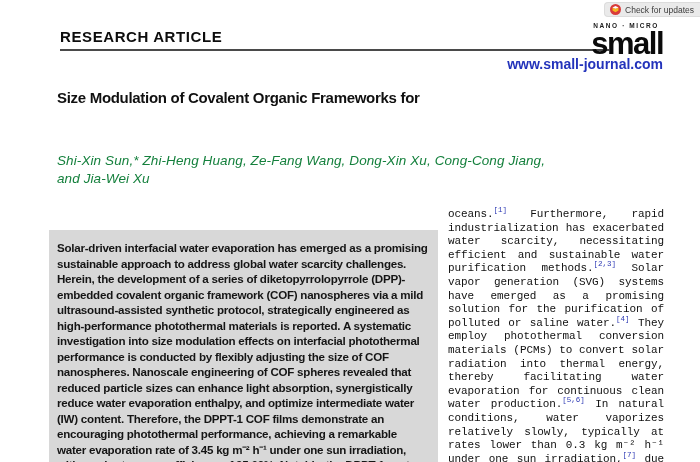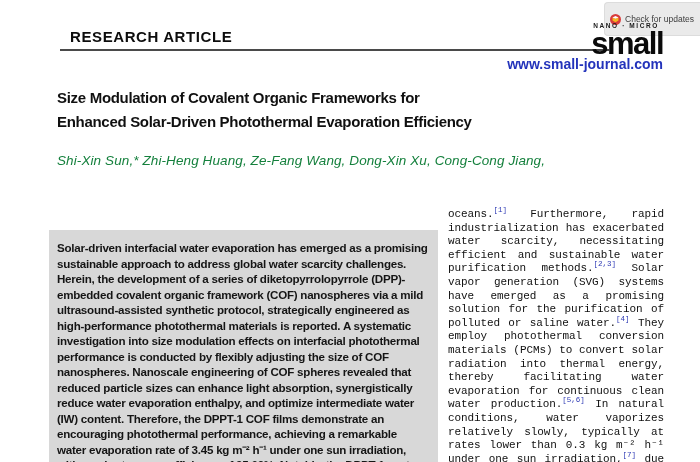--- a/index.html
+++ b/index.html
@@ -1,28 +1,28 @@
 <!DOCTYPE html>
 <html lang="en"><head>
 <meta charset="utf-8">
 <style>
   * { margin:0; padding:0; box-sizing:border-box; }
   html,body { width:700px; height:462px; background:#ffffff; overflow:hidden; position:relative;
               font-family:"Liberation Sans", sans-serif; }
 
   
-  .badge { position:absolute; top:2px; right:0; height:34px; display:flex; align-items:center;
+  .badge { position:absolute; top:2px; right:0; height:15px; display:flex; align-items:center;
            gap:4px; background:#eaeaea; border:1px solid #dcdcdc; border-right:none;
            border-radius:4px 0 0 4px; padding:0 6px 0 5px; cursor:pointer; }
   .badge svg { width:11px; height:11px; display:block; }
   .badge-label { font-size:8.5px; color:#3c3c3c; white-space:nowrap; }
 
   
   .section-label { position:absolute; left:60px; top:28px; font-size:15px; font-weight:bold;
-                   letter-spacing:0.6px; color:#0d0d0d;margin-left:10px; }
+                   letter-spacing:0.6px; color:#0d0d0d; }
   .rule { position:absolute; left:60px; top:49px; width:549px; height:2px; background:#4a4a4a; }
   .logo { position:absolute; top:23px; right:37px; text-align:left; line-height:1; }
   .logo-tagline { font-size:6.5px; font-weight:bold; letter-spacing:1.6px; color:#1a1a1a;
                   display:block; margin-left:2px; }
   .logo-name { font-size:31px; font-weight:bold; letter-spacing:-1.5px; color:#0a0a0a;
                display:block; margin-top:-2px; }
   .journal-url { position:absolute; top:56px; right:37px; font-size:14px; font-weight:bold;
                  color:#2333bb; text-decoration:none; }
 
   
@@ -61,24 +61,24 @@
 <div class="rule"></div>
 
 <div class="logo">
   <span class="logo-tagline">NANO · MICRO</span>
   <span class="logo-name">small</span>
 </div>
 <a class="journal-url" href="#">www.small-journal.com</a>
 
 <h1 class="title">
   <span>Size Modulation of Covalent Organic Frameworks for</span><br>
-  <span>Enhanced Solar-Driven Photothermal Evaporation Efficiency</span>
 </h1>
 
 <div class="authors">
   <span>Shi-Xin Sun,* Zhi-Heng Huang, Ze-Fang Wang, Dong-Xin Xu, Cong-Cong Jiang,</span><br>
+  <span>and Jia-Wei Xu</span>
 </div>
 
 <div class="abstract-box">
   <p class="abstract-text">Solar-driven interfacial water evaporation has emerged as a promising sustainable approach to address global water scarcity challenges. Herein, the development of a series of diketopyrrolopyrrole (DPP)-embedded covalent organic framework (COF) nanospheres via a mild ultrasound-assisted synthetic protocol, strategically engineered as high-performance photothermal materials is reported. A systematic investigation into size modulation effects on interfacial photothermal performance is conducted by flexibly adjusting the size of COF nanospheres. Nanoscale engineering of COF spheres revealed that reduced particle sizes can enhance light absorption, synergistically reduce water evaporation enthalpy, and optimize intermediate water (IW) content. Therefore, the DPPT-1 COF films demonstrate an encouraging photothermal performance, achieving a remarkable water evaporation rate of 3.45 kg m⁻² h⁻¹ under one sun irradiation, with a solar-to-vapor efficiency of 95.09%. Notably, the DPPT-1 system demonstrates exceptional environmental adaptability, enabling efficient production of potable water from strongly acidic,</p>
 </div>
 
 <p class="intro-col">oceans.<sup class="cite">[1]</sup> Furthermore, rapid industrialization has exacerbated water scarcity, necessitating efficient and sustainable water purification methods.<sup class="cite">[2,3]</sup> Solar vapor generation (SVG) systems have emerged as a promising solution for the purification of polluted or saline water.<sup class="cite">[4]</sup> They employ photothermal conversion materials (PCMs) to convert solar radiation into thermal energy, thereby facilitating water evaporation for continuous clean water production.<sup class="cite">[5,6]</sup> In natural conditions, water vaporizes relatively slowly, typically at rates lower than 0.3 kg m⁻² h⁻¹ under one sun irradiation,<sup class="cite">[7]</sup> due to the extensive hydrogen bond network among free water molecules, which leads to a comparatively high enthalpy of evaporation of wa-</p>
 
 </body></html>

